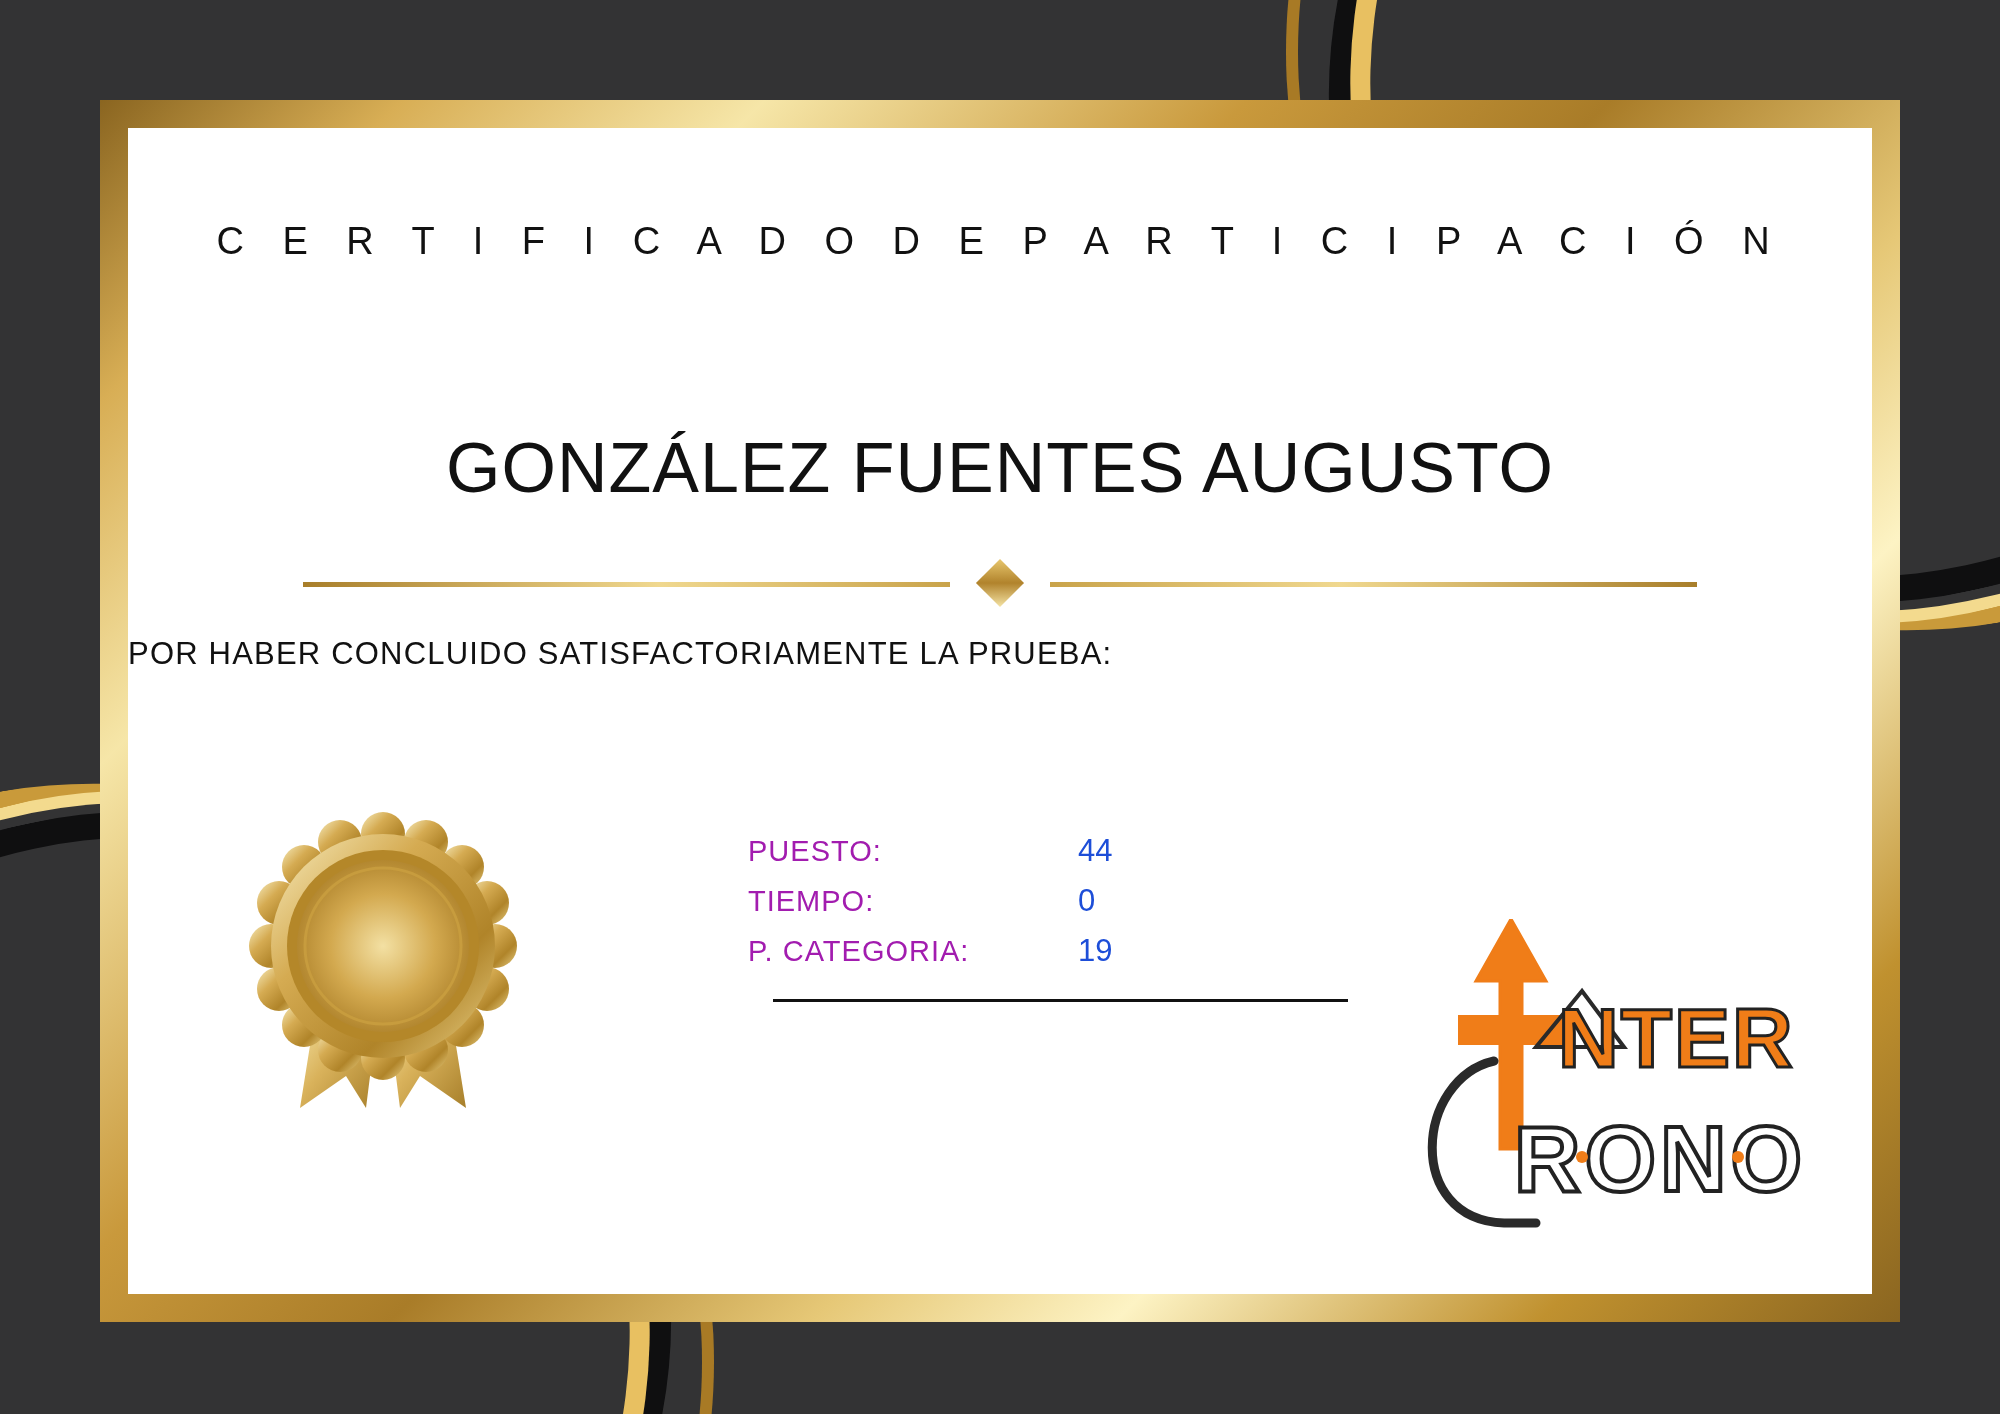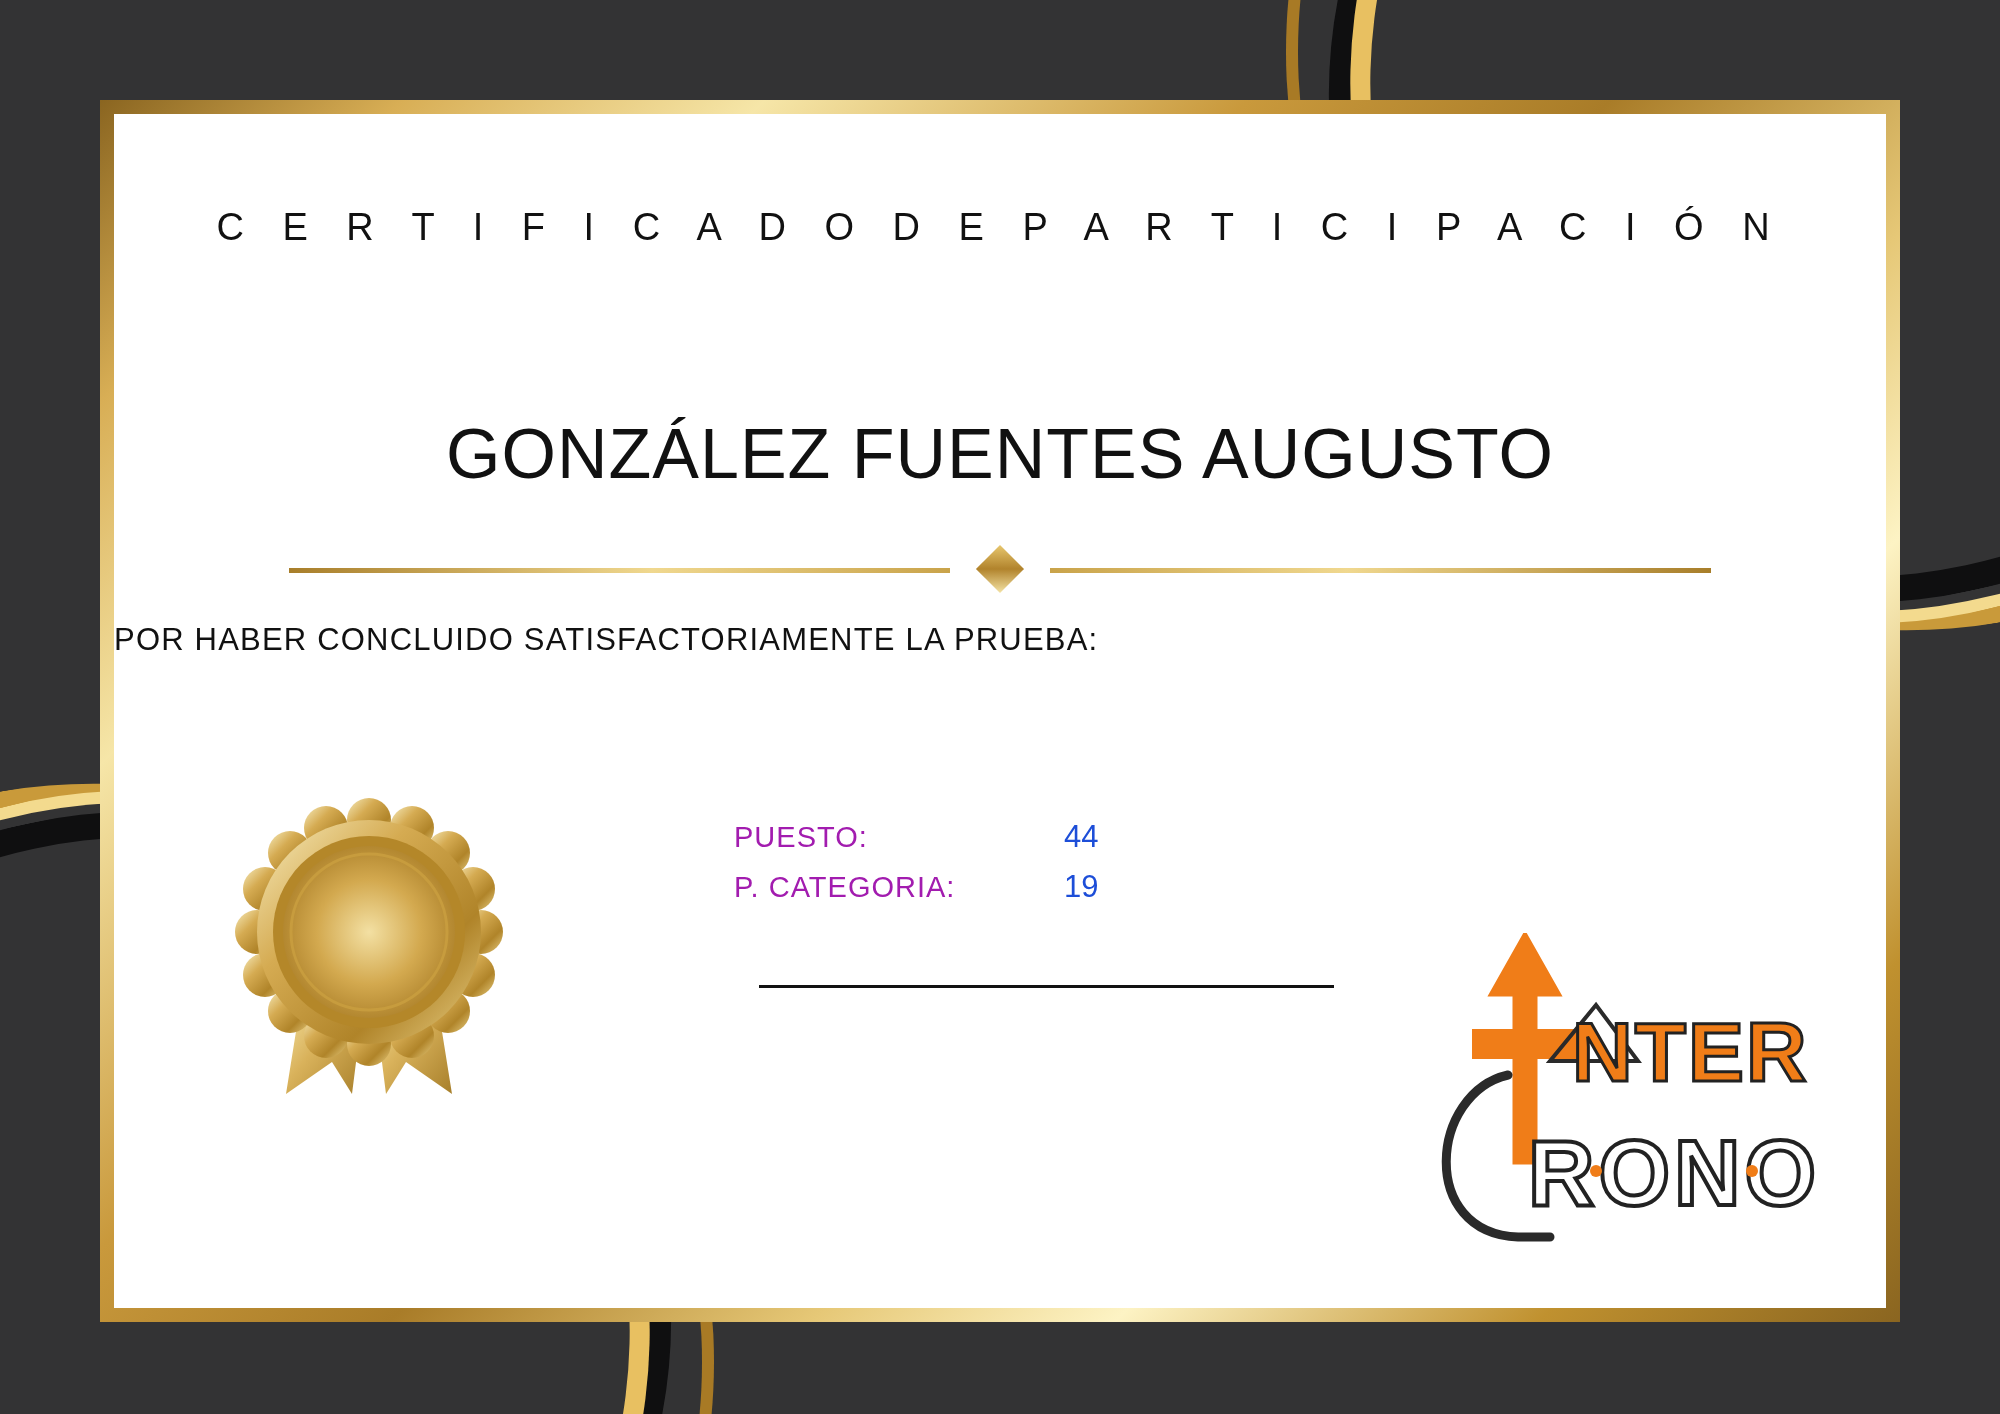--- a/index.html
+++ b/index.html
@@ -108,21 +108,21 @@
   
   .gold-frame {
     position: absolute;
     left: 100px;
     top: 100px;
     width: 1800px;
     height: 1222px;
     background: linear-gradient(135deg,
       #8a6520 0%, #d8ae55 10%, #f6e6a8 22%, #c9993c 38%,
       #a97c28 50%, #e6c877 64%, #fdf3c4 74%, #c0912f 88%, #8a6520 100%);
-    padding: 14px;
+    padding: 28px;
     box-sizing: border-box;
   }
   .white-card {
     position: relative;
     width: 100%;
     height: 100%;
     background: #ffffff;
     box-sizing: border-box;
   }
 
@@ -329,20 +329,24 @@
           </g>
         </svg>
       </div>
 
       <div class="results">
         <div class="result-row">
           <div class="result-label">PUESTO:</div>
           <div class="result-value">44</div>
         </div>
         <div class="result-row">
+          <div class="result-label">TIEMPO:</div>
+          <div class="result-value">0</div>
+        </div>
+        <div class="result-row">
           <div class="result-label">P. CATEGORIA:</div>
           <div class="result-value">19</div>
         </div>
         <div class="sign-line"></div>
       </div>
 
       <div class="logo">
         <svg viewBox="0 0 430 320" width="430" height="320" aria-hidden="true">
 
           <g>

